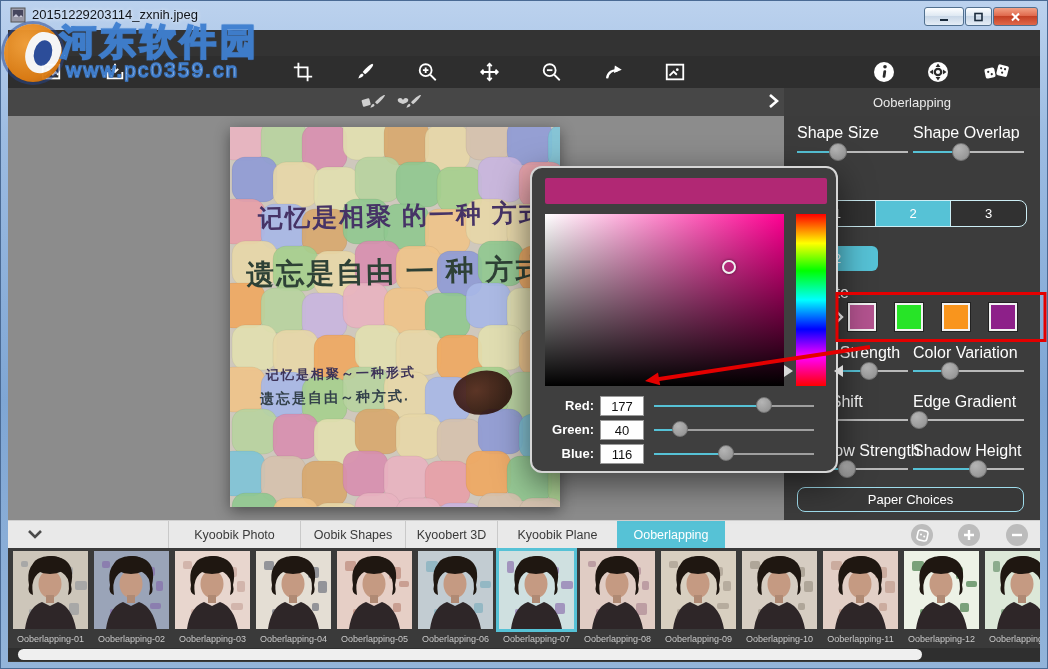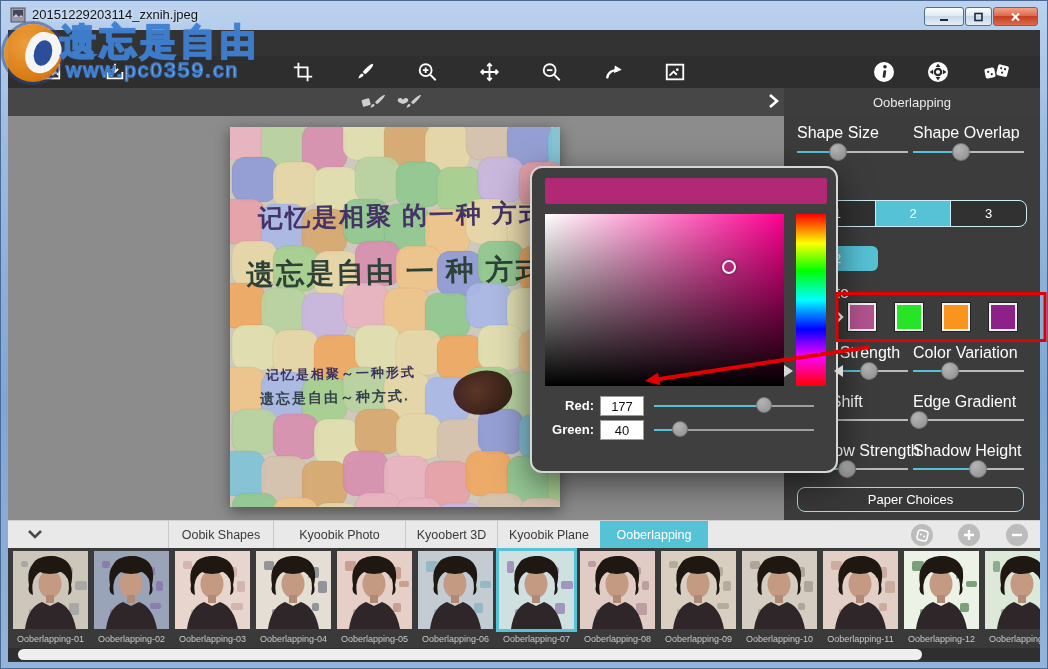--- a/index.html
+++ b/index.html
@@ -474,31 +474,40 @@
       </div>
       <div class="rgb-row" style="top:252px">
         <div class="rgb-label">Green:</div>
         <input class="rgb-box" value="40" style="">
         <div class="hslider">
             <div class="track"></div>
             <div class="fill" style="width: 16%;"></div>
             <div class="knob" style="left: 16%;"></div>
           </div>
       </div>
+      <div class="rgb-row" style="top:276px">
+        <div class="rgb-label">Blue:</div>
+        <input class="rgb-box" value="116" style="">
+        <div class="hslider">
+            <div class="track"></div>
+            <div class="fill" style="width: 45%;"></div>
+            <div class="knob" style="left: 45%;"></div>
+          </div>
+      </div>
     </div>
 
     <div class="tabsbar">
       <svg class="tabs-chevron ic" width="18" height="14" viewBox="0 0 18 14" fill="none" stroke="#4a4a4a" stroke-width="2.6">
           <path d="M3 4l6 6 6-6"></path>
         </svg>
       <div class="tabs" id="tabs">
+          <div class="tab" style="width: 132px;">Kyoobik Photo</div>
           <div class="tab" style="width: 105px;">Oobik Shapes</div>
-          <div class="tab" style="width: 132px;">Kyoobik Photo</div>
           <div class="tab" style="width: 92px;">Kyoobert 3D</div>
-          <div class="tab" style="width: 103px;">Kyoobik Plane</div>
+          <div class="tab" style="width: 120px;">Kyoobik Plane</div>
           <div class="tab sel" style="width: 108px;">Ooberlapping</div>
         </div>
       <div class="strip-btn" style="left:903px">
         <svg class="ic" width="13" height="13" viewBox="0 0 13 13">
             <rect x="1.5" y="1.5" width="10" height="10" rx="2.5" fill="none" stroke="#fff" stroke-width="1.6" transform="rotate(12 6.5 6.5)"></rect>
             <circle cx="5" cy="5.5" r="1" fill="#fff"></circle>
             <circle cx="8.2" cy="7.5" r="1" fill="#fff"></circle>
           </svg>
       </div>
       <div class="strip-btn" style="left:950px">
@@ -709,21 +718,21 @@
             <path d="M12 78 Q15 56 29 51 L37 55 L45 51 Q59 56 63 78 Z" fill="#2e2628"></path>
             <path d="M16 34 Q12 12 30 7 Q40 2 52 9 Q62 16 58 34 Q60 42 55 44 Q58 30 52 24 Q46 18 37 19 Q27 18 22 26 Q18 32 20 44 Q14 42 16 34 Z" fill="#1f1711"></path>
             <ellipse cx="37" cy="14" rx="17" ry="9" fill="#1f1711"></ellipse>
           </svg></div>
         <div class="thumb-label" style="left: 974px;">Ooberlapping-13</div>
       </div>
   </div>
 
   <div class="watermark">
     <div class="wm-logo"></div>
-    <div class="wm-name">遗忘是自由</div>
+    <div class="wm-name">河东软件园</div>
     <div class="wm-url">www.pc0359.cn</div>
   </div>
 
   <svg class="annotations" viewBox="0 0 1048 669">
     <rect x="837" y="293.5" width="208" height="47" fill="none" stroke="#e40000" stroke-width="3"></rect>
     <line x1="870" y1="347" x2="656" y2="379.4" stroke="#e40000" stroke-width="4"></line>
     <polygon points="645,381 658,372.6 660.2,385.2" fill="#e40000"></polygon>
   </svg>
 </div>
 

